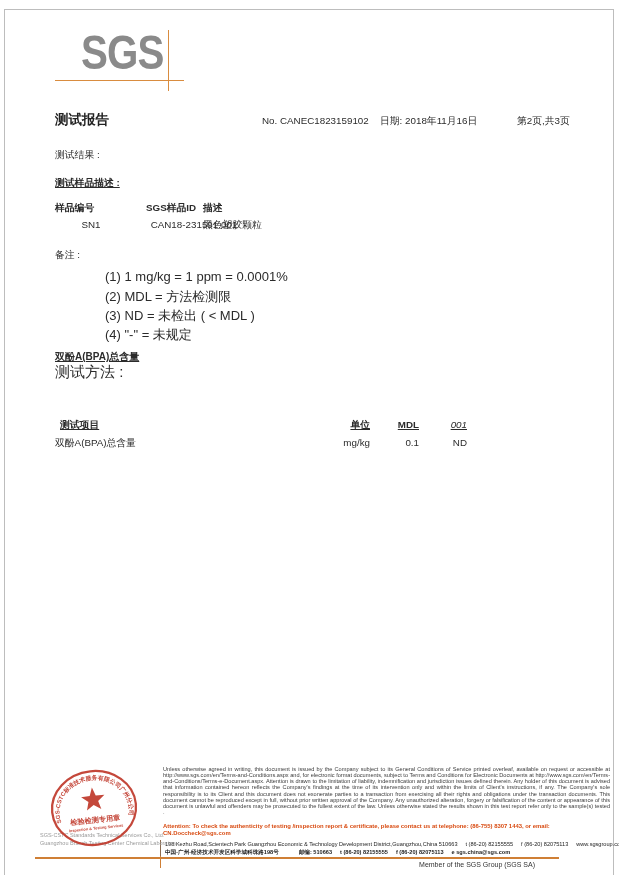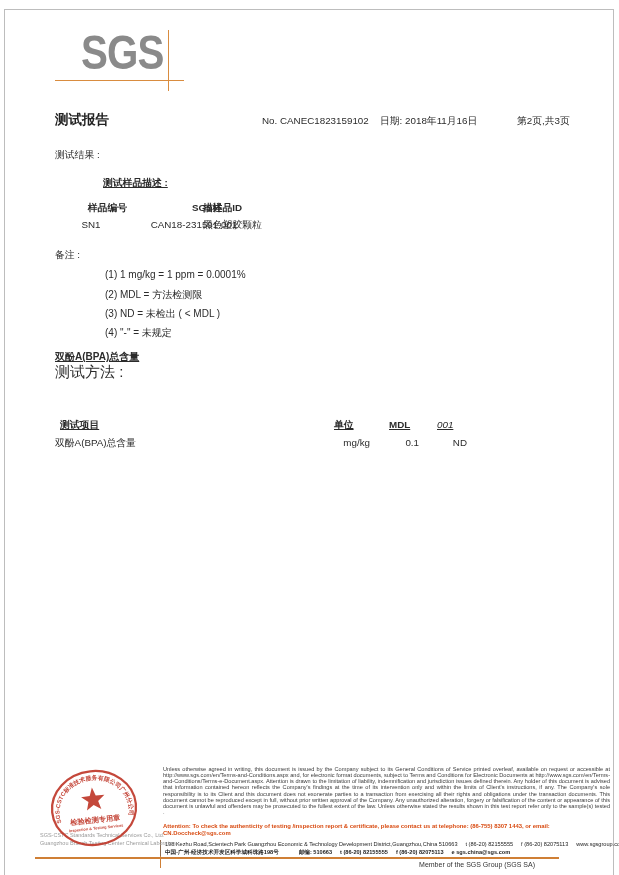--- a/index.html
+++ b/index.html
@@ -17,40 +17,40 @@
   .logo-hline{position:absolute;left:55px;top:80px;width:129px;height:1px;background:#d98c3f;}
   .logo-vline{position:absolute;left:168px;top:30px;width:1px;height:61px;background:#d98c3f;}
 
   
   .doc-title{position:absolute;left:55px;top:111px;font-size:13.5px;font-weight:bold;color:#222;}
   .report-no{position:absolute;left:222px;top:115px;font-size:9.8px;padding-left:40px;}
   .date-label{position:absolute;left:380px;top:115px;font-size:9.8px;}
   .page-label{position:absolute;left:517px;top:115px;font-size:9.8px;}
   .results-label{position:absolute;left:55px;top:149px;font-size:9.8px;}
   .sample-desc-heading{position:absolute;left:55px;top:177px;font-size:9.8px;font-weight:bold;
-    text-decoration:underline;margin-left:48px;}
+    text-decoration:underline;}
 
   
-  .st-h{position:absolute;top:202px;font-size:9.8px;font-weight:bold;text-align:right;}
+  .st-h{position:absolute;top:202px;font-size:9.8px;font-weight:bold;text-align:left;}
   .st-r{position:absolute;top:219px;font-size:9.8px;text-align:center;}
   .c1{left:55px;width:72px;}
   .c2{left:118px;width:96px;margin-left:28px;}
   .c3{left:203px;width:120px;text-align:left;}
 
   .notes-heading{position:absolute;left:55px;top:249px;font-size:9.8px;}
-  .note-line{position:absolute;left:105px;font-size:10px;}
+  .note-line{position:absolute;left:105px;font-size:13px;}
 
   .bpa-heading{position:absolute;left:55px;top:350px;font-size:10px;font-weight:bold;
     text-decoration:underline;}
   .method-label{position:absolute;left:55px;top:363px;font-size:15px;}
   .method-text{position:absolute;left:123px;top:376px;width:438px;font-size:9.8px;
     line-height:19px;text-align:justify;}
 
   
-  .rt-h{position:absolute;top:419px;font-size:9.8px;font-weight:bold;text-decoration:underline;text-align:left;}
+  .rt-h{position:absolute;top:419px;font-size:9.8px;font-weight:bold;text-decoration:underline;text-align:right;}
   .rt-r{position:absolute;top:437px;font-size:9.8px;text-align:right;}
   .rc-item-h{left:60px;width:140px;text-align:left;}
   .rc-item{left:55px;width:200px;text-align:left;}
   .rc-unit{left:334px;width:36px;}
   .rc-mdl{left:389px;width:30px;}
   .rc-val{left:437px;width:30px;}
   .italic{font-style:italic;font-weight:normal;}
 
   
   .disclaimer{position:absolute;left:163px;top:766px;width:447px;font-size:5.6px;

